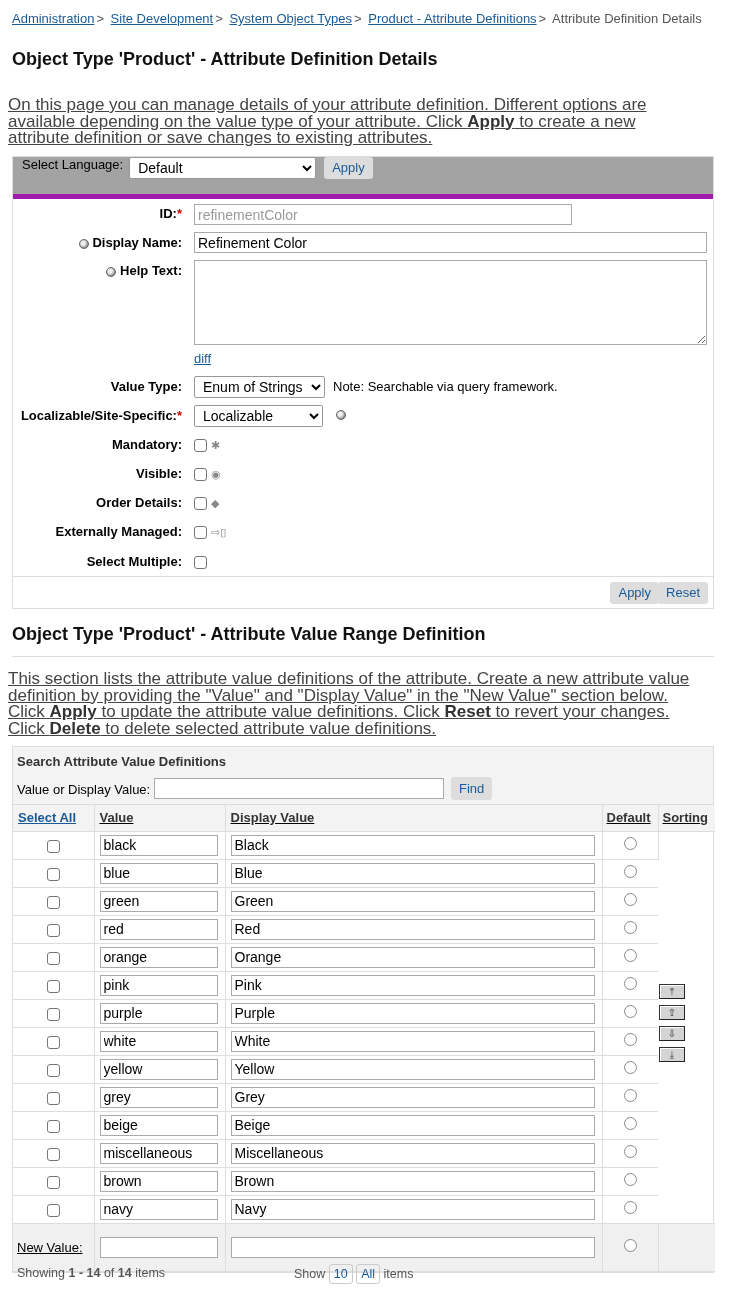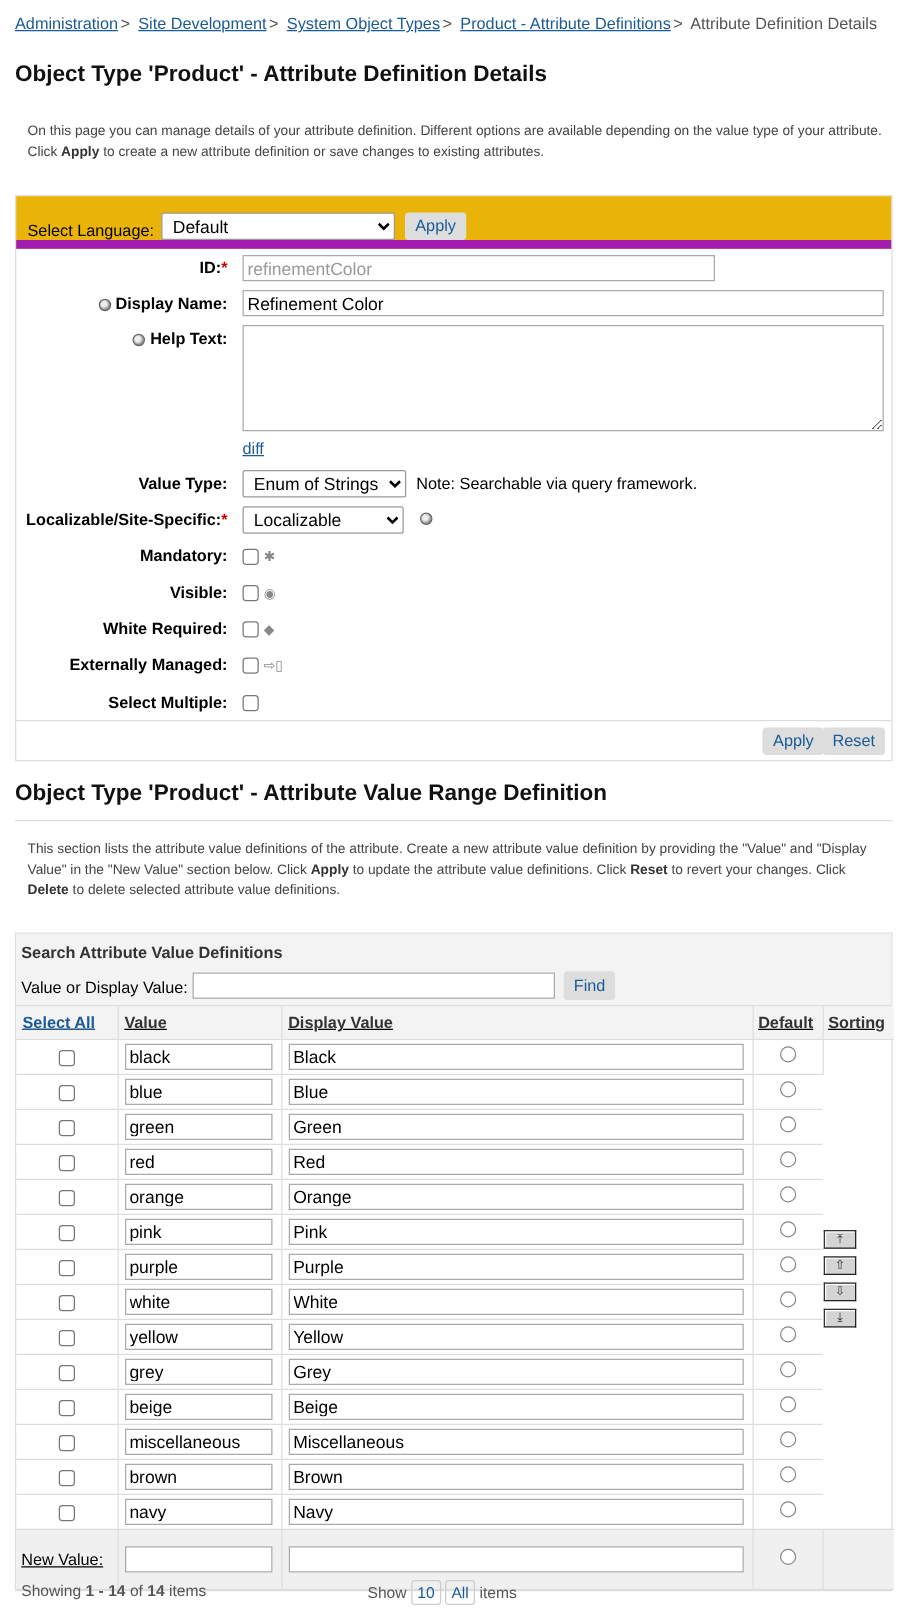--- a/index.html
+++ b/index.html
@@ -7,24 +7,24 @@
   body {
     width: 733px; height: 1294px; overflow: hidden; position: relative;
     font-family: "Liberation Sans", sans-serif; font-size: 13px; color: #000;
   }
   a { color: #1a5a96; text-decoration: underline; }
   .breadcrumb { position: absolute; left: 12px; top: 11px; font-size: 13px; color: #555; white-space: nowrap; }
   .breadcrumb a { color: #1a5a96; }
   .breadcrumb .sep { color: #555; margin: 0 3px 0 2px; }
   .breadcrumb .current { color: #555; }
   h1 { position: absolute; left: 12px; margin: 0; font-size: 18px; font-weight: bold; color: #111; }
-  .desc { position: absolute; left: 22px; font-size: 11px; line-height: 16.5px; color: #444; width: 690px; }
+  .desc { position: absolute; left: 8px; font-size: 17px; line-height: 16.5px; color: #444; width: 690px; text-decoration: underline; }
   .desc b { color: #333; }
   .panel { position: absolute; left: 12px; width: 702px; border: 1px solid #ddd; background: #fff; }
-  .lang-bar { height: 42px; background: #eab308; border-bottom: 7px solid #a21caf; display: flex; align-items: flex-end; padding-left: 9px; }
+  .lang-bar { height: 42px; background: #a3a3a3; border-bottom: 5px solid #a21caf; display: flex; align-items: flex-start; padding-left: 9px; }
   .lang-bar label { font-size: 13px; margin-right: 6px; }
   select.sel {
     height: 22px; border: 1px solid #999; border-radius: 2px; background: #fff;
     font-family: "Liberation Sans", sans-serif; font-size: 14px; padding: 0 4px; color: #000;
   }
   .btn {
     display: inline-block; background: #ddd; border: none; border-radius: 3px; color: #1a5a96;
     font-family: "Liberation Sans", sans-serif; font-size: 13px; padding: 0 8px; height: 22px; line-height: 22px; cursor: pointer;
   }
   .row { position: absolute; left: 0; width: 100%; }
@@ -118,21 +118,21 @@
     <span class="lbl">Mandatory:</span>
     <span class="ctl"><span class="chk"></span><span class="ico">✱</span></span>
   </div>
 
   <div class="row" style="top:309px;">
     <span class="lbl">Visible:</span>
     <span class="ctl"><span class="chk"></span><span class="ico">◉</span></span>
   </div>
 
   <div class="row" style="top:338px;">
-    <span class="lbl">White Required:</span>
+    <span class="lbl">Order Details:</span>
     <span class="ctl"><span class="chk"></span><span class="ico">◆</span></span>
   </div>
 
   <div class="row" style="top:367px;">
     <span class="lbl">Externally Managed:</span>
     <span class="ctl"><span class="chk"></span><span class="ico">⇨▯</span></span>
   </div>
 
   <div class="row" style="top:397px;">
     <span class="lbl">Select Multiple:</span>

